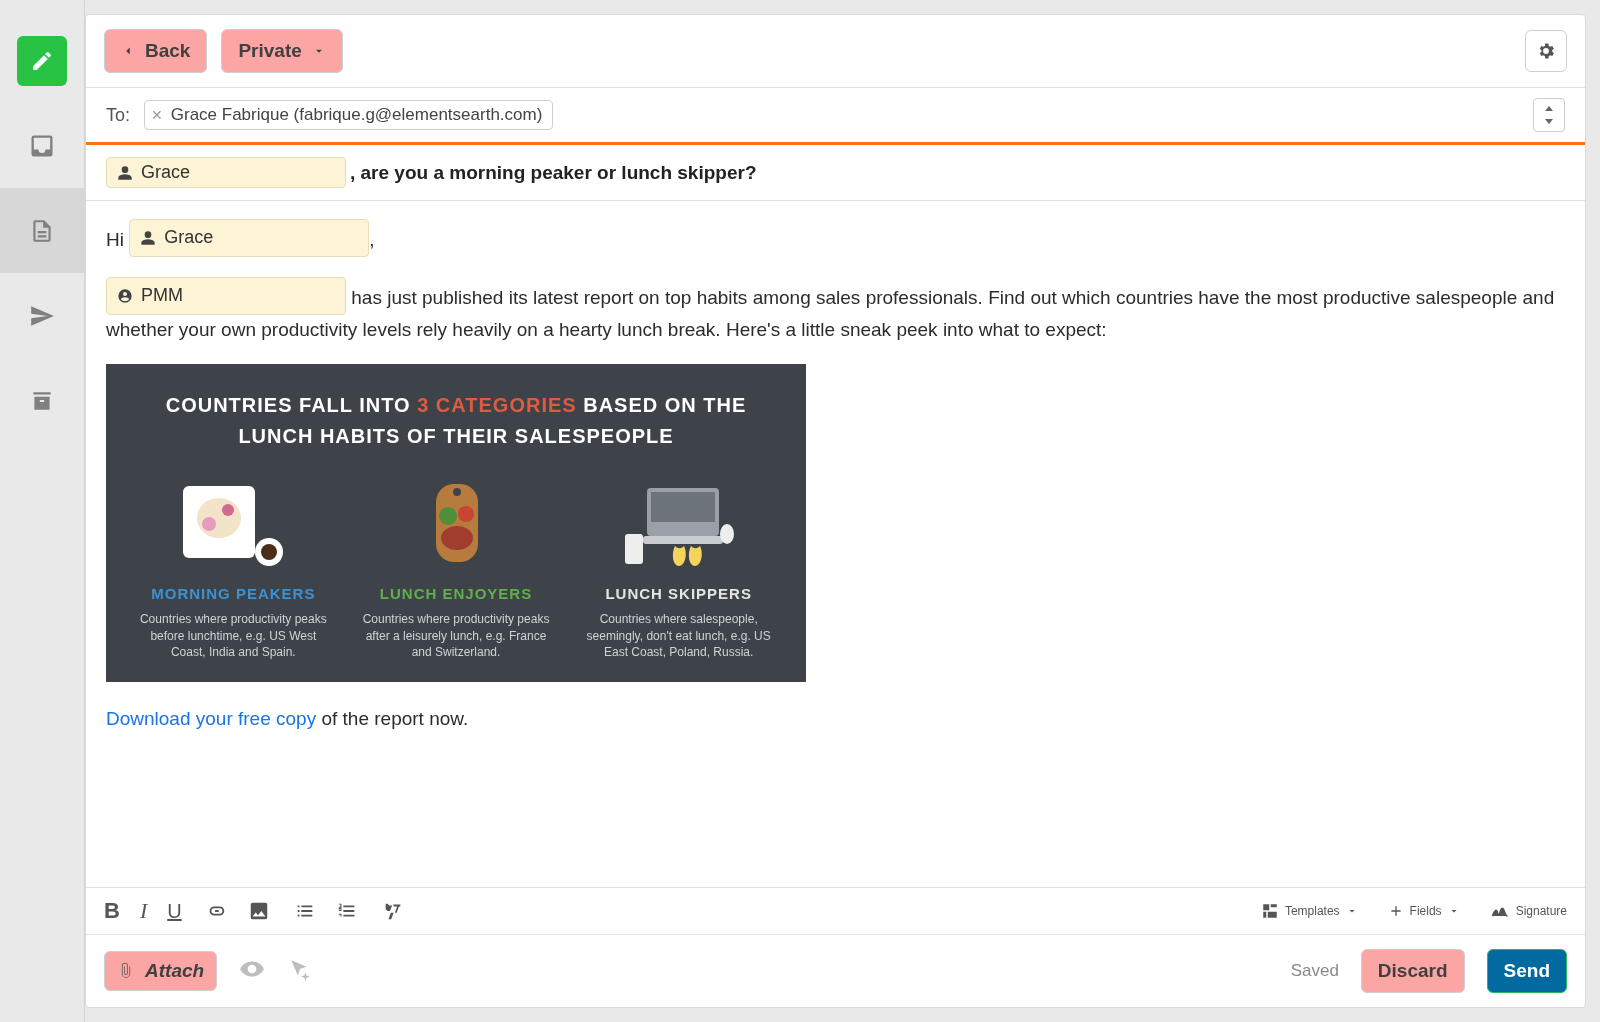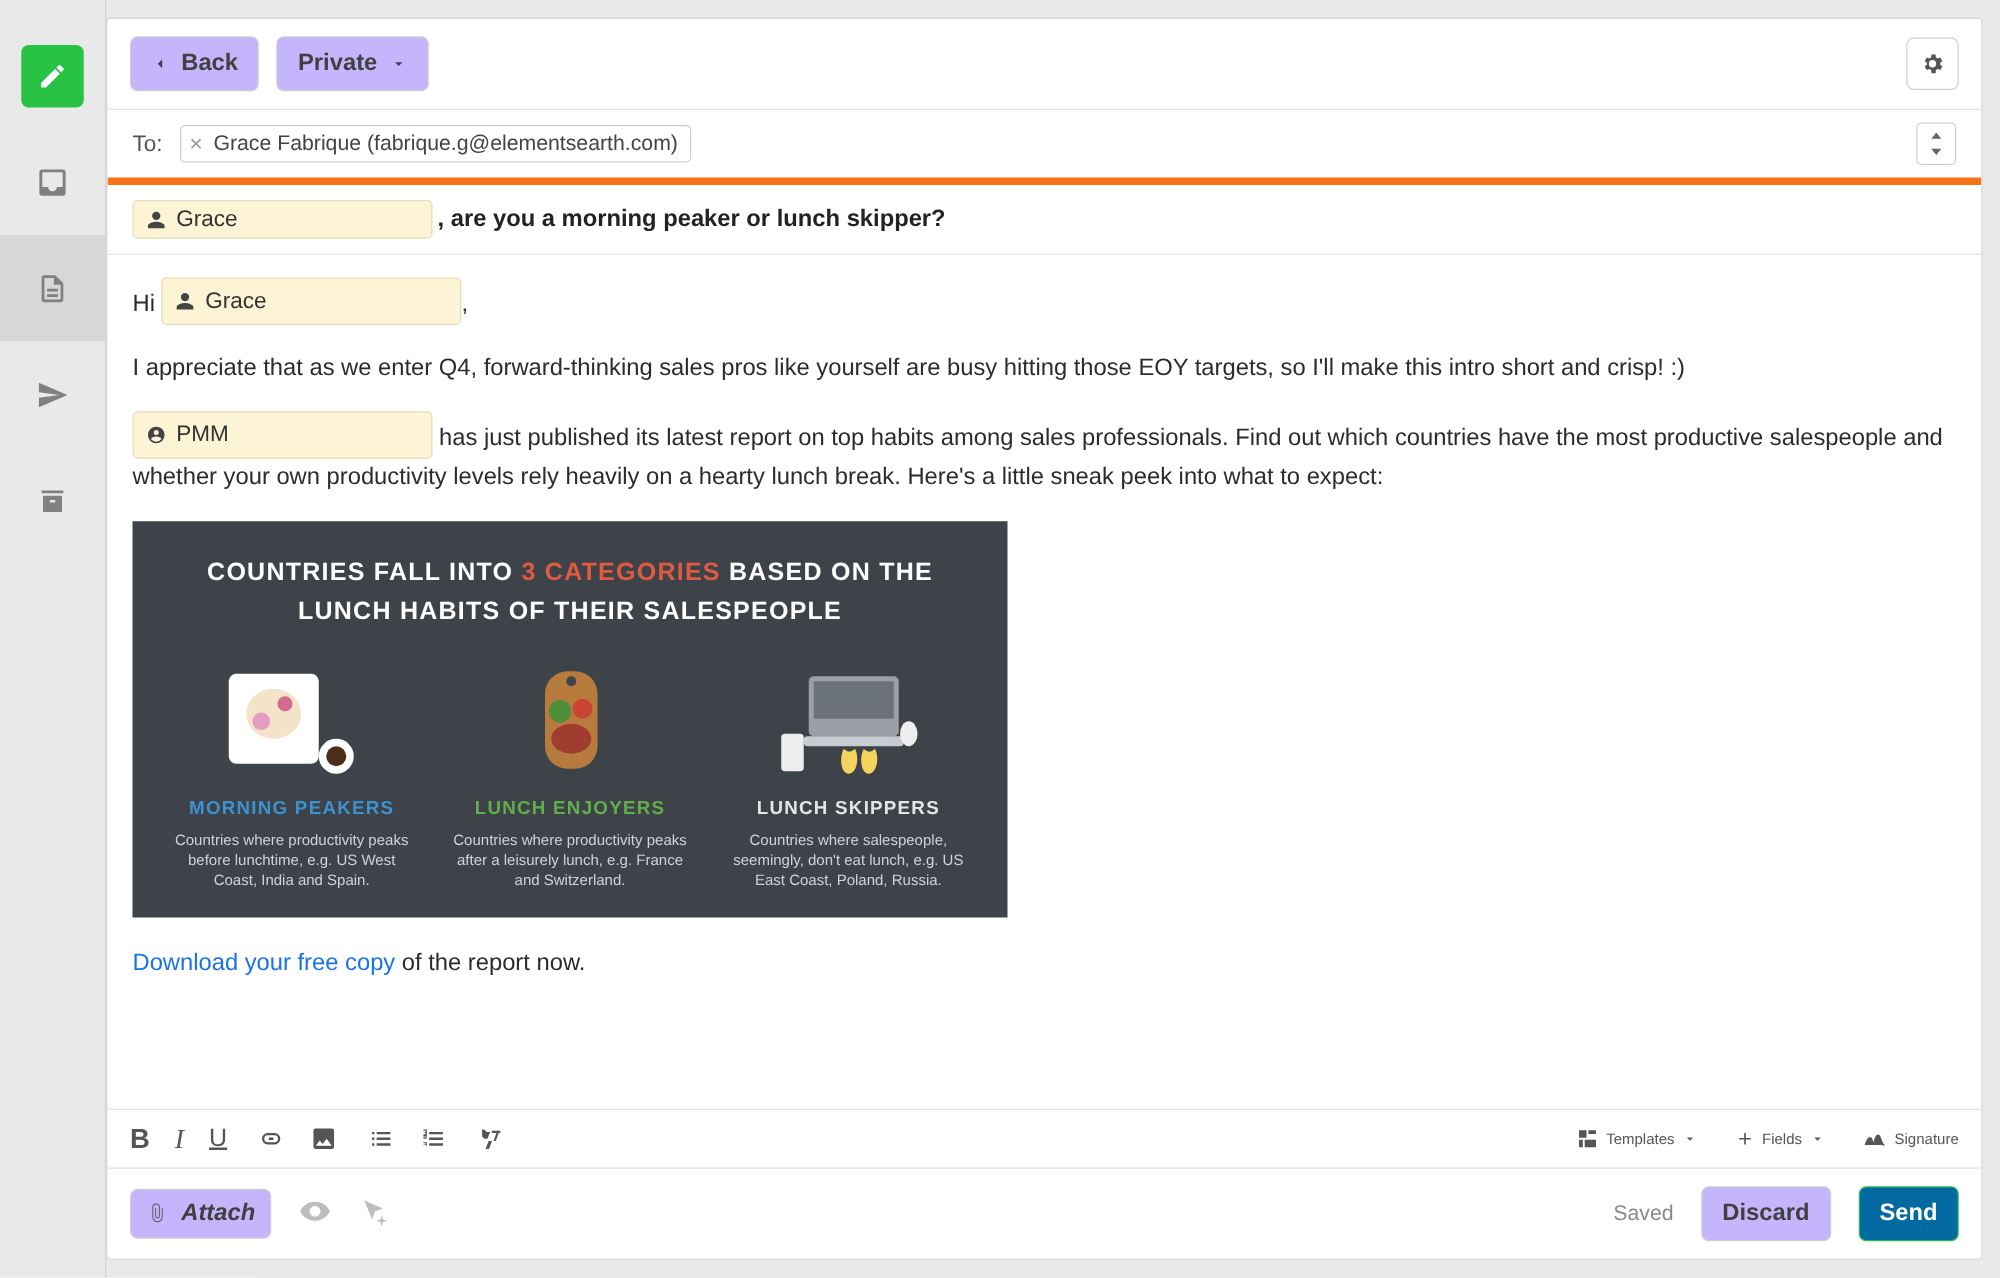--- a/index.html
+++ b/index.html
@@ -59,21 +59,21 @@
   
   .toolbar {
     display: flex;
     align-items: center;
     padding: 14px 18px;
     gap: 14px;
     border-bottom: 1px solid #e3e3e3;
   }
   .btn {
     height: 44px;
-    background: #c4b5fd;
+    background: #fca5a5;
     border: 1px solid #cfcfcf;
     border-radius: 6px;
     padding: 0 16px;
     display: inline-flex;
     align-items: center;
     gap: 10px;
     font-size: 19px;
     font-weight: 600;
     color: #404040;
     cursor: pointer;
@@ -90,21 +90,21 @@
     align-items: center;
     justify-content: center;
     cursor: pointer;
   }
 
   
   .to-row {
     display: flex;
     align-items: center;
     padding: 12px 20px;
-    border-bottom: 6px solid #f97316;
+    border-bottom: 3px solid #f97316;
     position: relative;
     gap: 14px;
   }
   .label-to {
     font-size: 18px;
     color: #555;
   }
   .chip {
     display: inline-flex;
     align-items: center;
@@ -359,21 +359,20 @@
     <p>
       <span class="inline">Hi</span>
       <span class="token">
         <svg width="16" height="16" viewBox="0 0 24 24">
             <path fill="#444" d="M12 12a5 5 0 1 0-5-5 5 5 0 0 0 5 5zm0 2c-3.3 0-10 1.7-10 5v3h20v-3c0-3.3-6.7-5-10-5z"></path>
           </svg>
         <span>Grace</span>
       </span><span class="inline">,</span>
     </p>
 
-    <p>I appreciate that as we enter Q4, forward-thinking sales pros like yourself are busy hitting those EOY targets, so I'll make this intro short and crisp! :)</p>
 
     <p>
       <span class="token" style="min-width:240px">
         <svg width="16" height="16" viewBox="0 0 24 24">
             <path fill="#444" d="M12 2a10 10 0 1 0 10 10A10 10 0 0 0 12 2zm0 4a3 3 0 1 1-3 3 3 3 0 0 1 3-3zm0 14a8 8 0 0 1-6.3-3.1c.1-2 4.2-3.1 6.3-3.1s6.2 1.1 6.3 3.1A8 8 0 0 1 12 20z"></path>
           </svg>
         <span>PMM</span>
       </span><span class="inline"> has just published its latest report on top habits among sales professionals. Find out which countries have the most productive salespeople and whether your own productivity levels rely heavily on a hearty lunch break. Here's a little sneak peek into what to expect:</span>
     </p>
 

